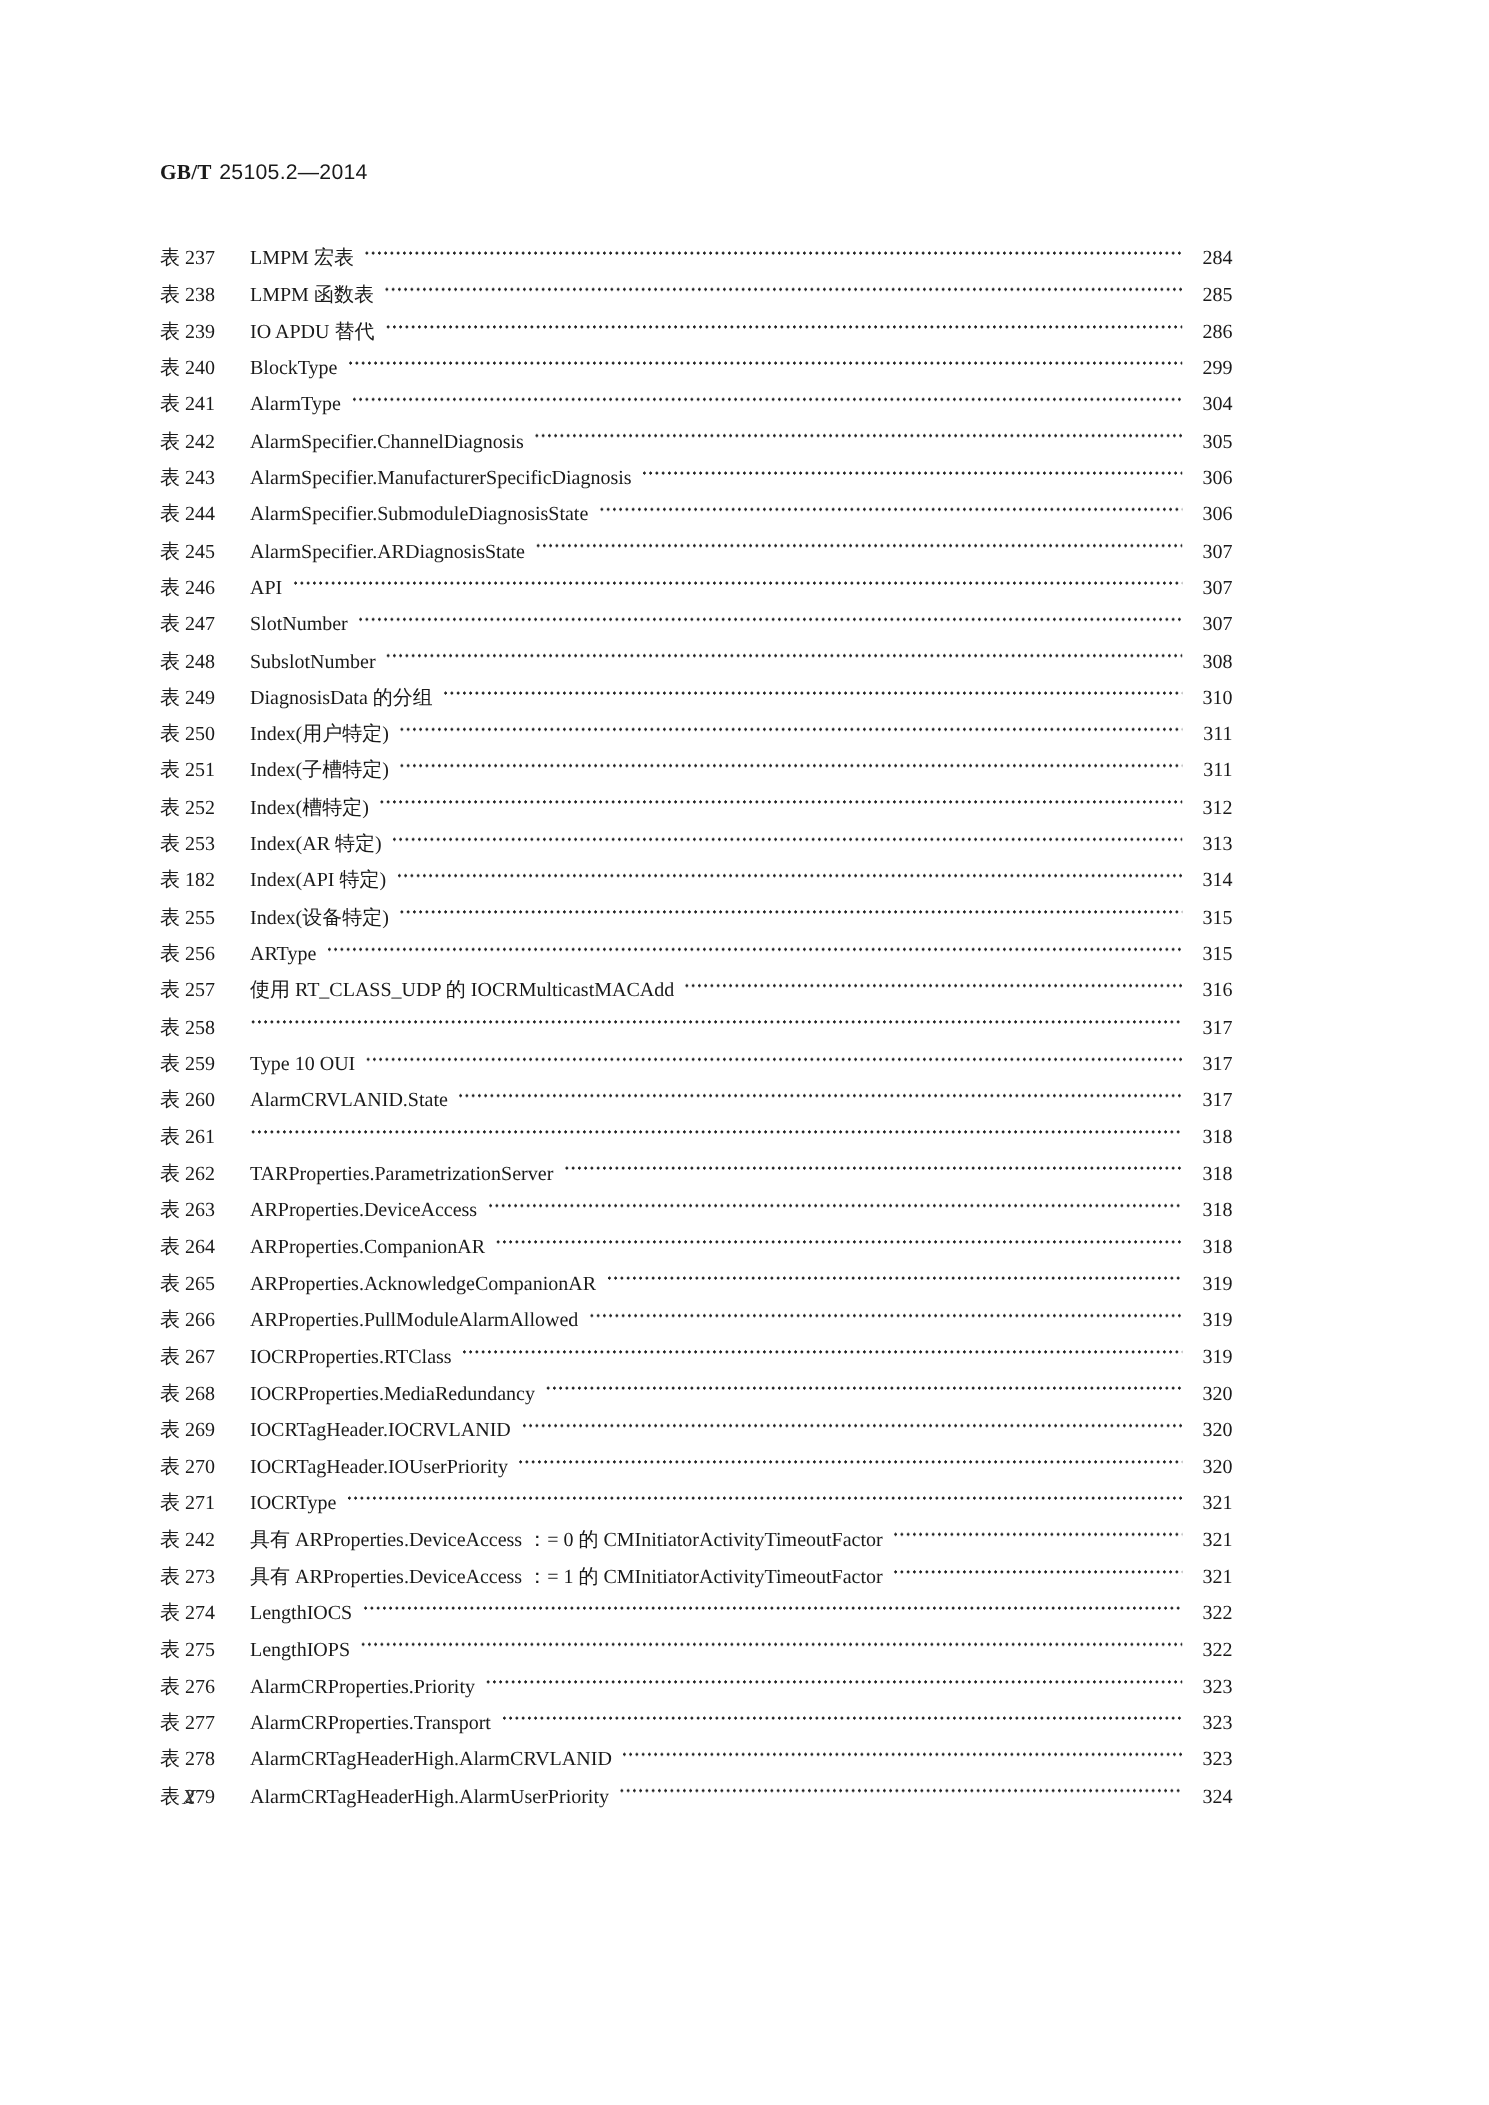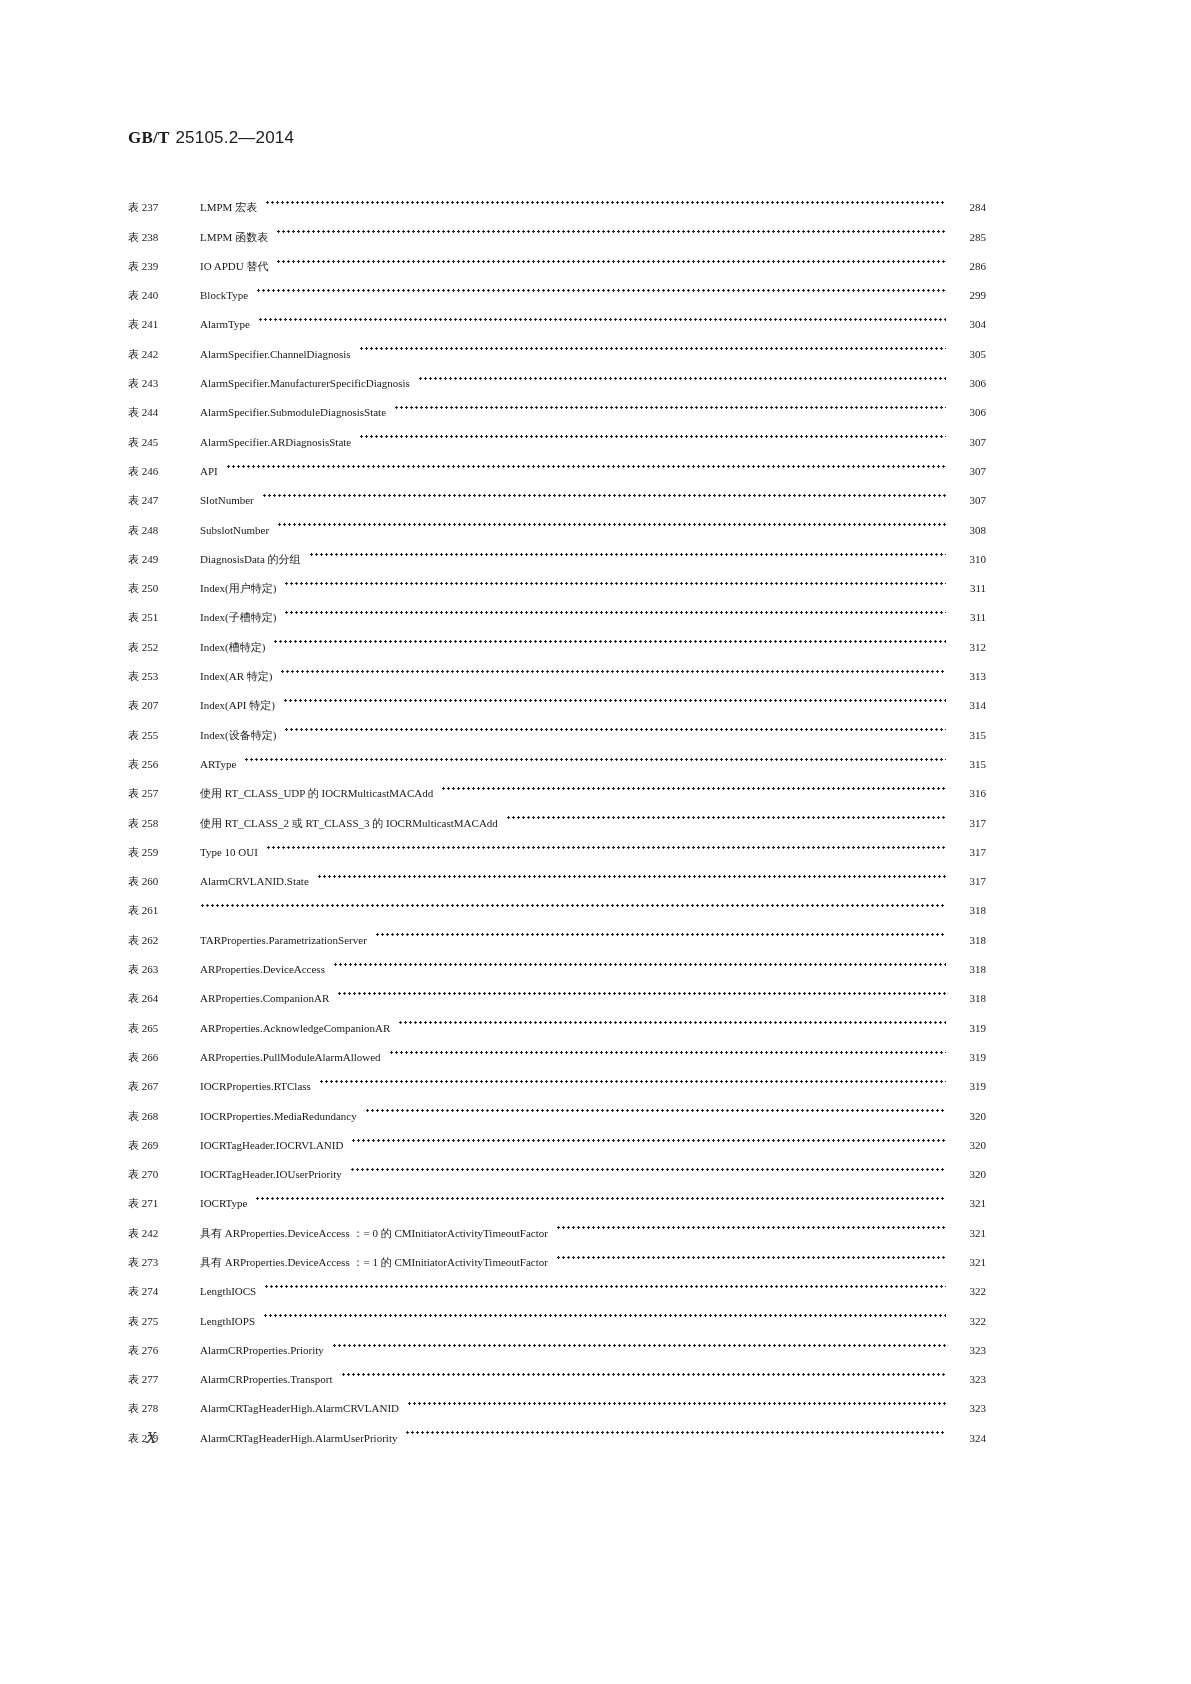--- a/index.html
+++ b/index.html
@@ -39,21 +39,21 @@
       top: 182px;
       width: 858px;
       margin: 0;
       padding: 0;
       list-style: none;
     }
     .toc-row {
       display: flex;
       align-items: baseline;
       height: 29.3px;
-      font-size: 11px;
+      font-size: 16px;
       line-height: 29.3px;
       white-space: nowrap;
       cursor: pointer;
     }
     .toc-num {
       flex: 0 0 72px;
       width: 72px;
     }
     .toc-title {
       flex: 0 0 auto;
@@ -196,21 +196,21 @@
       <span class="toc-leader"></span>
       <span class="toc-page">312</span>
     </li>
   <li class="toc-row">
       <span class="toc-num">表 253</span>
       <span class="toc-title">Index(AR 特定)</span>
       <span class="toc-leader"></span>
       <span class="toc-page">313</span>
     </li>
   <li class="toc-row">
-      <span class="toc-num">表 207</span>
+      <span class="toc-num">表 182</span>
       <span class="toc-title">Index(API 特定)</span>
       <span class="toc-leader"></span>
       <span class="toc-page">314</span>
     </li>
   <li class="toc-row">
       <span class="toc-num">表 255</span>
       <span class="toc-title">Index(设备特定)</span>
       <span class="toc-leader"></span>
       <span class="toc-page">315</span>
     </li>
@@ -221,21 +221,20 @@
       <span class="toc-page">315</span>
     </li>
   <li class="toc-row">
       <span class="toc-num">表 257</span>
       <span class="toc-title">使用 RT_CLASS_UDP 的 IOCRMulticastMACAdd</span>
       <span class="toc-leader"></span>
       <span class="toc-page">316</span>
     </li>
   <li class="toc-row">
       <span class="toc-num">表 258</span>
-      <span class="toc-title">使用 RT_CLASS_2 或 RT_CLASS_3 的 IOCRMulticastMACAdd</span>
       <span class="toc-leader"></span>
       <span class="toc-page">317</span>
     </li>
   <li class="toc-row">
       <span class="toc-num">表 259</span>
       <span class="toc-title">Type 10 OUI</span>
       <span class="toc-leader"></span>
       <span class="toc-page">317</span>
     </li>
   <li class="toc-row">

